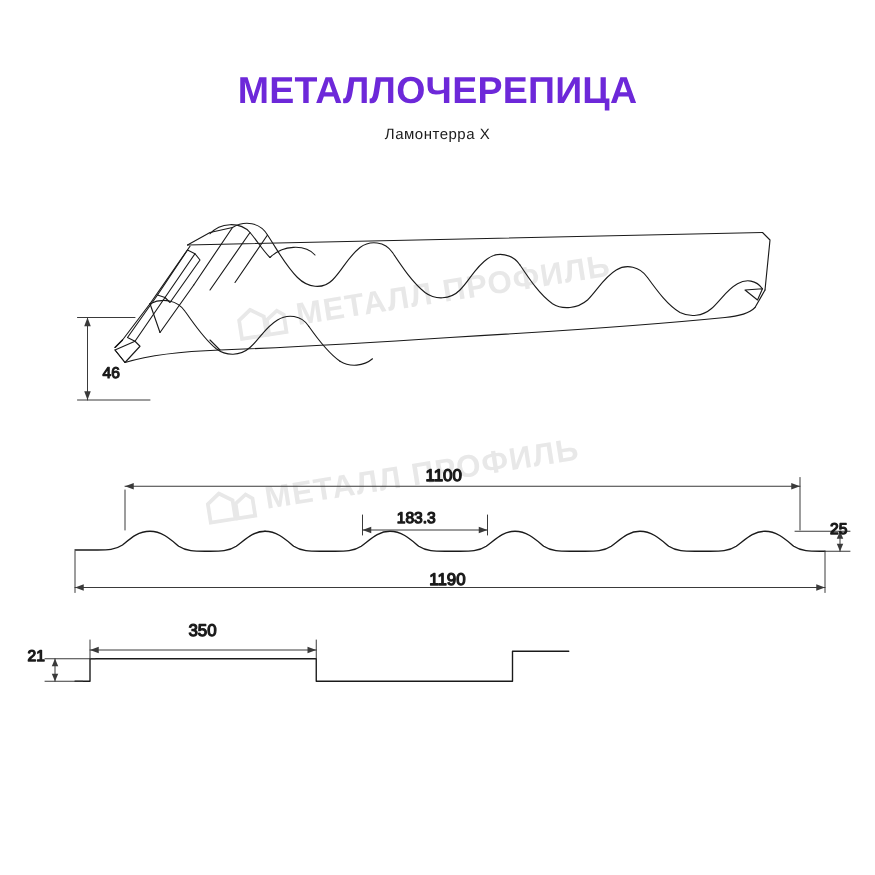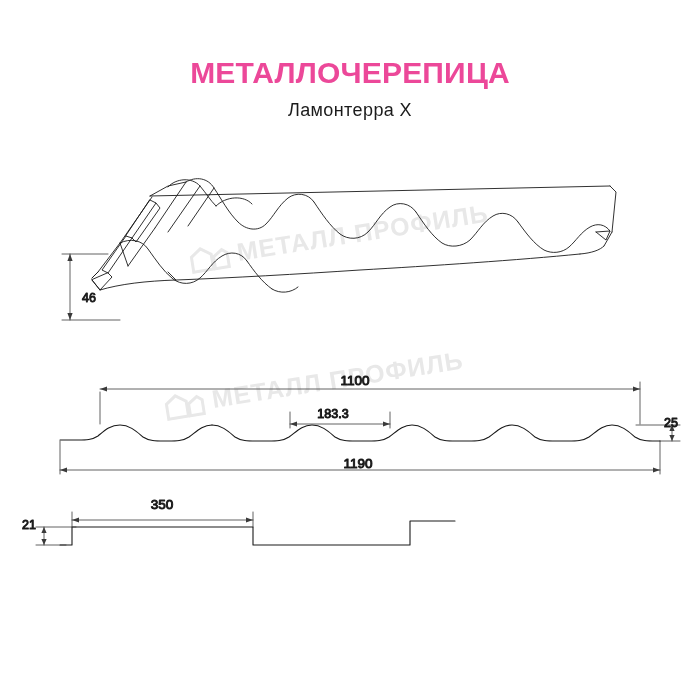--- a/index.html
+++ b/index.html
@@ -23,26 +23,26 @@
     position: absolute;
     left: 0;
     top: 56px;
     width: 700px;
     text-align: center;
   }
   .title {
     font-size: 30px;
     font-weight: bold;
     letter-spacing: 0.2px;
-    color: #ec4899;
+    color: #6d28d9;
     margin: 0;
     line-height: 1.12;
   }
   .subtitle {
-    font-size: 18px;
+    font-size: 12px;
     font-weight: normal;
     color: #1b1b1b;
     margin: 10px 0 0 0;
     letter-spacing: 0.4px;
   }
   .drawing {
     position: absolute;
     left: 0;
     top: 0;
     width: 700px;

